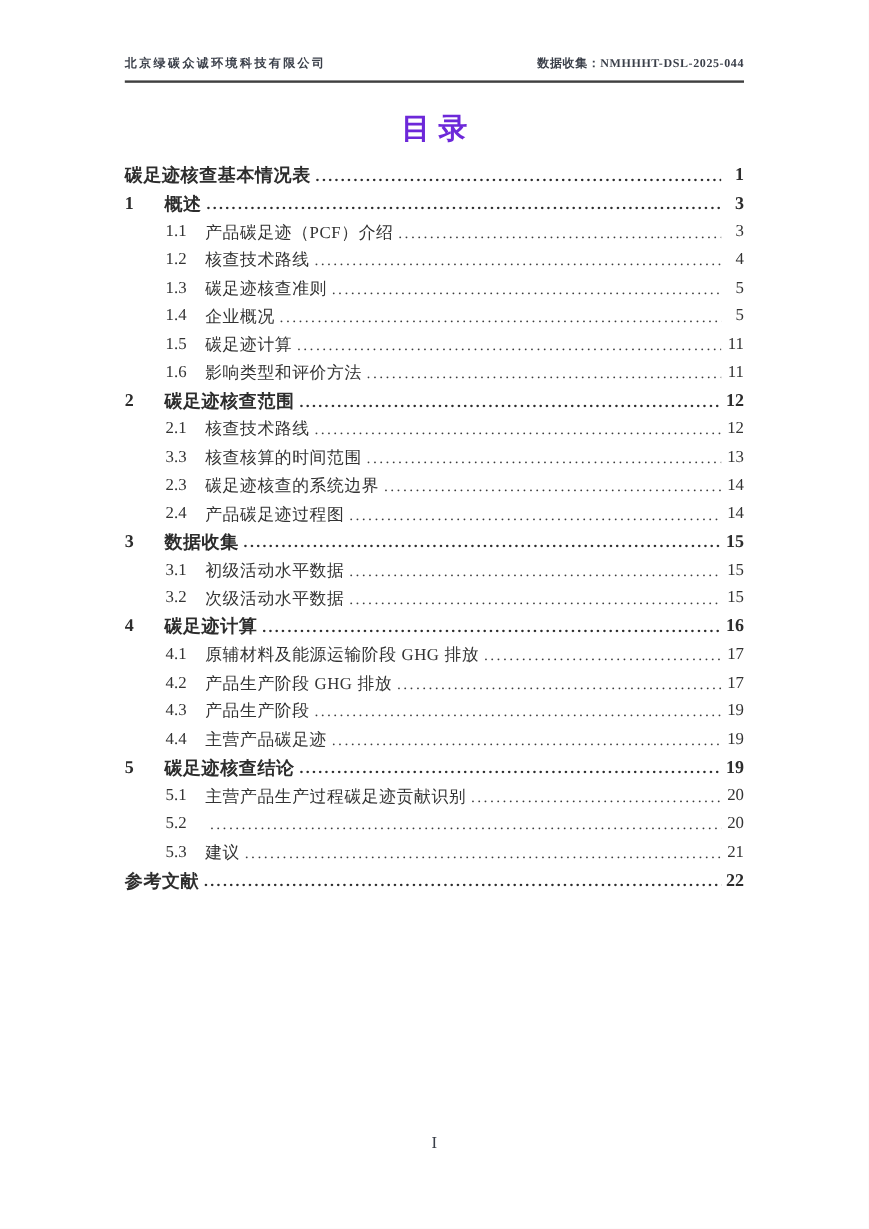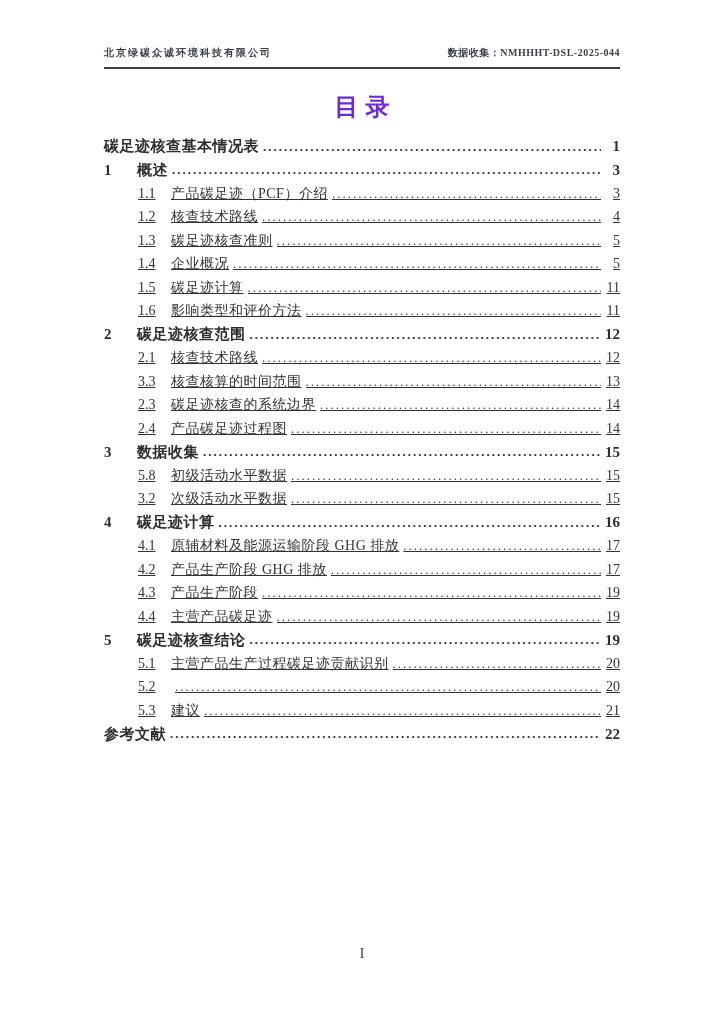--- a/index.html
+++ b/index.html
@@ -53,21 +53,21 @@
     display: flex;
     align-items: center;
     height: 23.5px;
     font-size: 14px;
     white-space: nowrap;
   }
   .row .num {
     flex: 0 0 auto;
     width: 33px;
   }
-  .row.lvl1 { padding-left: 34px; text-decoration: underline; }
+  .row.lvl1 { padding-left: 34px; }
   .row.lvl1 .num { width: 33px; }
   .row.lvl0 {
     font-weight: bold;
     font-size: 15px;
     color: #2d2d2d;
   }
   .row .label { flex: 0 0 auto; letter-spacing: 0.5px; }
   .row .leader {
     flex: 1 1 auto;
     overflow: hidden;
@@ -187,21 +187,21 @@
     <span class="leader">....................................................................................................................................................................................................................................................................</span>
     <span class="pg">14</span>
   </div>
         <div class="row lvl0">
     <span class="num">3</span>
     <span class="label">数据收集</span>
     <span class="leader">....................................................................................................................................................................................................................................................................</span>
     <span class="pg">15</span>
   </div>
         <div class="row lvl1">
-    <span class="num">5.8</span>
+    <span class="num">3.1</span>
     <span class="label">初级活动水平数据</span>
     <span class="leader">....................................................................................................................................................................................................................................................................</span>
     <span class="pg">15</span>
   </div>
         <div class="row lvl1">
     <span class="num">3.2</span>
     <span class="label">次级活动水平数据</span>
     <span class="leader">....................................................................................................................................................................................................................................................................</span>
     <span class="pg">15</span>
   </div>

